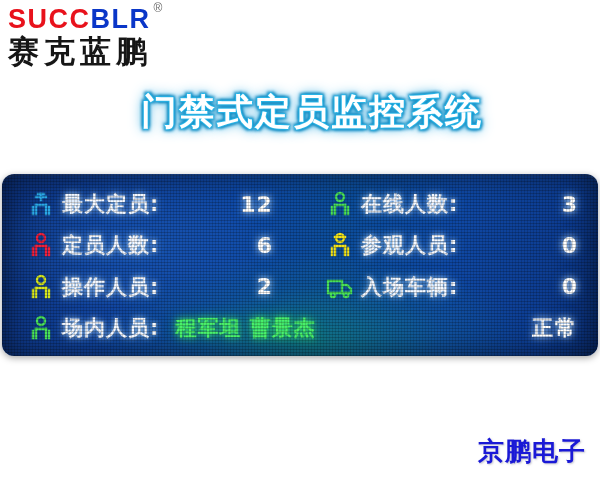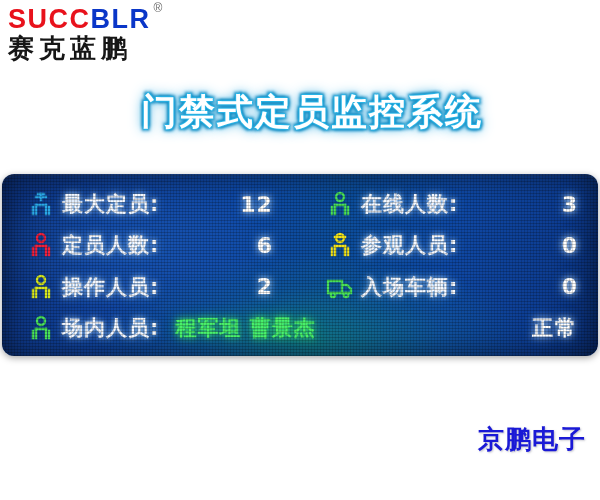--- a/index.html
+++ b/index.html
@@ -26,21 +26,21 @@
   .brand-blr  { color:#0a36c8; }
   .brand-reg  {
     color:#6b6b6b; font-size:12px; font-weight:normal;
     vertical-align:super; margin-left:3px;
     position:relative; top:-6px;
   }
   .brand-cn {
     margin-top:2px;
     font-family:"DejaVu Serif", serif;
     font-weight:bold;
-    font-size:26px;
+    font-size:31px;
     color:#161616;
     letter-spacing:5px;
     line-height:1.05;
     white-space:nowrap;
   }
 
   
   .headline {
     position:absolute; left:12px; top:88px; width:600px;
     text-align:center;
@@ -135,21 +135,21 @@
     font-weight:bold;
     font-size:21px;
     color:#ffffff;
     letter-spacing:2px;
     text-shadow:0 0 6px rgba(200,230,255,0.95), 0 0 12px rgba(120,185,255,0.65);
     padding-right:2px;
   }
 
   
   .footer-brand {
-    position:absolute; right:14px; bottom:24px;
+    position:absolute; right:14px; bottom:12px;
     font-family:"DejaVu Sans", sans-serif;
     font-weight:bold;
     font-size:26px;
     color:#1a19d6;
     letter-spacing:1px;
     text-shadow:1px 1px 2px rgba(150,150,165,0.55);
     white-space:nowrap;
   }
 </style>
 </head>

